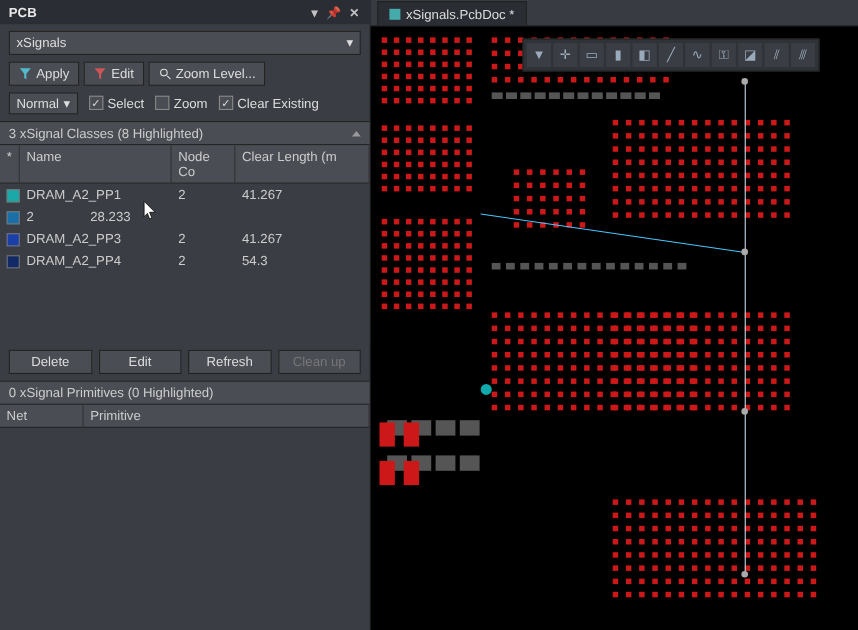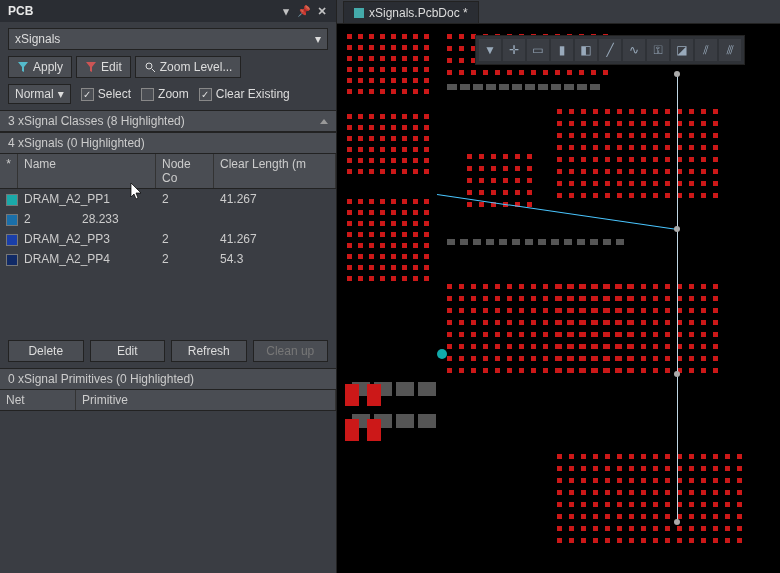--- a/index.html
+++ b/index.html
@@ -10,21 +10,21 @@
   .panel-header { background: #2a2d33; color: #e8e8e8; font-weight: bold; font-size: 13px; padding: 4px 8px; display: flex; align-items: center; justify-content: space-between; }
   .panel-header .controls { display: flex; gap: 6px; }
   .panel-header .ico { width: 12px; height: 12px; display: inline-flex; align-items: center; justify-content: center; opacity: .8; cursor: pointer; font-size: 11px; }
   .dropdown-row { padding: 6px 8px; }
   .dropdown { background: #4a4d53; border: 1px solid #222; color: #ddd; width: 100%; height: 22px; padding: 2px 6px; display: flex; align-items: center; justify-content: space-between; cursor: pointer; }
   .toolbar-row { padding: 0 8px 6px 8px; display: flex; gap: 4px; }
   .btn { background: #4a4d53; border: 1px solid #222; color: #ddd; height: 22px; padding: 0 8px; display: inline-flex; align-items: center; gap: 4px; cursor: pointer; }
   .btn .bi { width: 12px; height: 12px; display: inline-flex; }
   .options-row { padding: 0 8px 6px 8px; display: flex; align-items: center; gap: 10px; }
   .select-small { background: #4a4d53; border: 1px solid #222; color: #ddd; height: 20px; padding: 0 6px; display: inline-flex; align-items: center; gap: 4px; cursor: pointer; }
-  .chk { display: inline-flex; align-items: flex-end; gap: 4px; cursor: pointer; color: #ddd; }
+  .chk { display: inline-flex; align-items: flex-start; gap: 4px; cursor: pointer; color: #ddd; }
   .chk .box { width: 13px; height: 13px; border: 1px solid #888; background: #4a4d53; display: inline-flex; align-items: center; justify-content: center; }
   .chk .box.checked::after { content: "✓"; font-size: 10px; color: #ddd; }
   .section-header { background: #4a4d53; border-top: 1px solid #222; border-bottom: 1px solid #222; padding: 3px 8px; color: #ccc; display:flex; align-items:center; justify-content:space-between;}
   .tri-up { width:0;height:0;border-left:4px solid transparent;border-right:4px solid transparent;border-bottom:5px solid #999; }
   .list-classes { height: 130px; background: #3a3d43; overflow:auto; }
   .list-item { padding: 2px 8px; color: #ccc; cursor: pointer; }
   .list-item.muted { color: #aaa; }
   .list-item.selected { background: #2d6fb5; color: #fff; }
   .cursor-ptr { position:absolute; left:130px; top:182px; pointer-events:none; font-size:14px; color:#fff; }
   
@@ -123,23 +123,20 @@
           <span class="box checked"></span>
           <span>Clear Existing</span>
         </label>
     </div>
 
     <div class="section-header">
       <span>3 xSignal Classes (8 Highlighted)</span>
       <span class="tri-up"></span>
     </div>
 
-    <div class="section-header">
-      <span>4 xSignals (0 Highlighted)</span>
-    </div>
     <div class="grid-head">
       <div class="cell col-star">*</div>
       <div class="cell col-name">Name</div>
       <div class="cell col-node">Node Co</div>
       <div class="cell col-len">Clear Length (m</div>
     </div>
     <div class="grid-body" id="grid-body">
         <div class="grid-row">
           <div class="cell col-star"><span class="swatch" style="background:#1aa9a9"></span></div>
           <div class="cell col-name">DRAM_A2_PP1</div>

